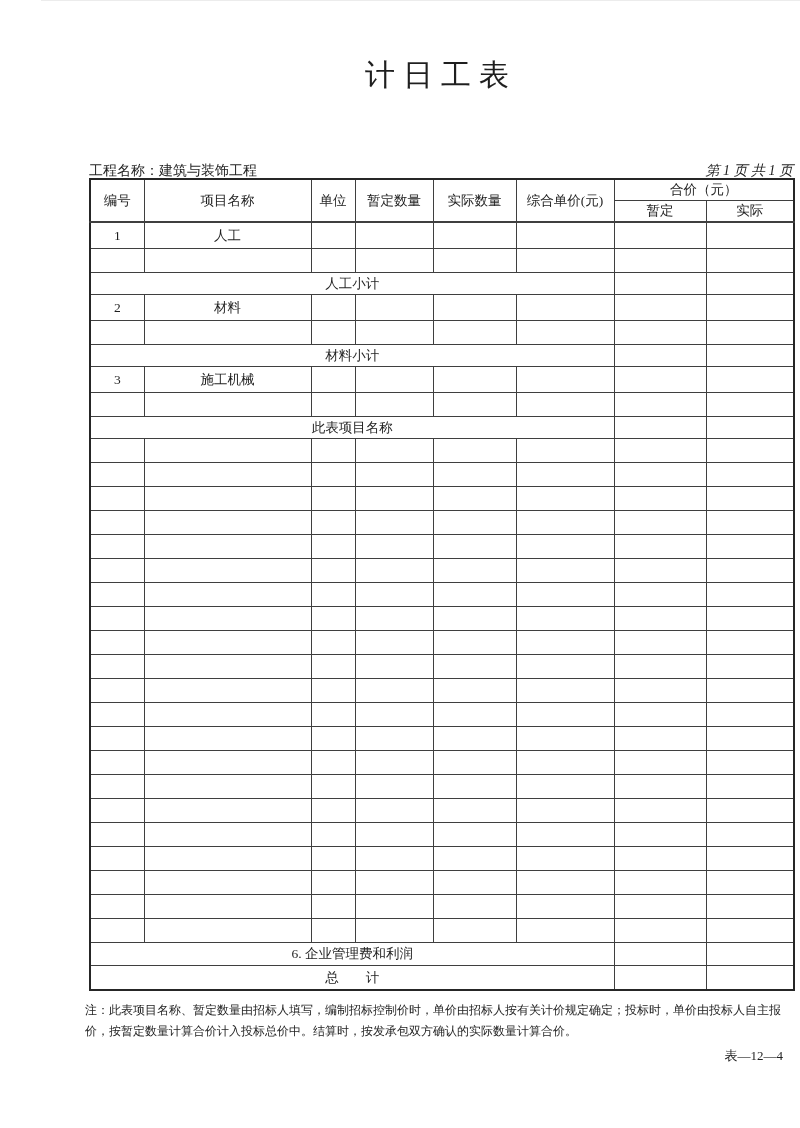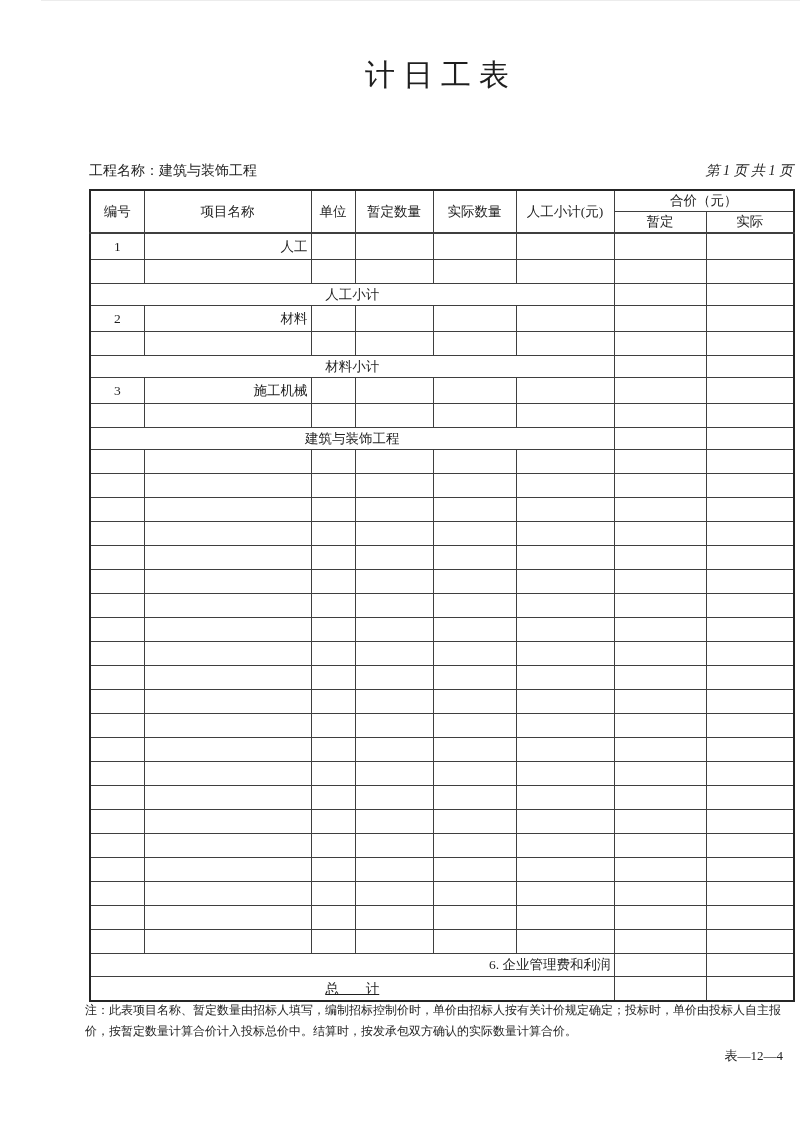--- a/index.html
+++ b/index.html
@@ -33,43 +33,43 @@
   }
   .project-name{
     position:absolute;left:48px;top:161px;
     font-size:14px;white-space:nowrap;
   }
   .page-indicator{
     position:absolute;right:48px;top:161px;
     font-size:14px;white-space:nowrap;font-style:italic;
   }
   table.daywork-table{
-    position:absolute;left:48px;top:188px;width:704px;
+    position:absolute;left:48px;top:177px;width:704px;
     border-collapse:collapse;table-layout:fixed;
     border:2px solid var(--outer);
   }
   .daywork-table th,.daywork-table td{
     border:1px solid var(--border);
     padding:0 3px;
     font-weight:normal;
     font-size:13.5px;
     text-align:center;
     vertical-align:middle;
     overflow:hidden;
     white-space:nowrap;
   }
   .daywork-table thead th{height:20px;}
   .daywork-table thead th.hb{border-bottom-width:2px;}
   .row-item td{height:25px;}
   .row-blank td{height:23px;}
   .row-subtotal td{height:21px;}
   .row-management td{height:22px;}
   .row-total td{height:23px;}
-  .daywork-table td.left{text-align:right;}
-  .row-total td.center{letter-spacing:0;text-decoration:underline;}
+  .daywork-table td.left{text-align:center;}
+  .row-total td.center{letter-spacing:0;}
   .note{
     position:absolute;left:44px;top:999px;width:712px;
     font-size:12px;line-height:21px;
     text-align:left;word-break:break-all;overflow-wrap:anywhere;
   }
   .form-number{
     position:absolute;right:58px;top:1046px;
     font-size:13px;white-space:nowrap;
   }
 </style>
@@ -96,21 +96,21 @@
       <col style="width:92px">
       <col style="width:88px">
     </colgroup>
     <thead>
       <tr>
         <th rowspan="2" class="hb">编号</th>
         <th rowspan="2" class="hb">项目名称</th>
         <th rowspan="2" class="hb">单位</th>
         <th rowspan="2" class="hb">暂定数量</th>
         <th rowspan="2" class="hb">实际数量</th>
-        <th rowspan="2" class="hb">人工小计(元)</th>
+        <th rowspan="2" class="hb">综合单价(元)</th>
         <th colspan="2">合价（元）</th>
       </tr>
       <tr>
         <th class="hb">暂定</th>
         <th class="hb">实际</th>
       </tr>
     </thead>
     <tbody id="table-body">
         <tr class="row-item">
           <td>1</td>
@@ -176,21 +176,21 @@
           <td></td>
           <td></td>
           <td></td>
           <td></td>
           <td></td>
           <td></td>
           <td></td>
           <td></td>
         </tr>
         <tr class="row-subtotal">
-          <td colspan="6" class="center">建筑与装饰工程</td>
+          <td colspan="6" class="center">此表项目名称</td>
           <td></td>
           <td></td>
         </tr>
         <tr class="row-blank">
           <td></td>
           <td></td>
           <td></td>
           <td></td>
           <td></td>
           <td></td>

